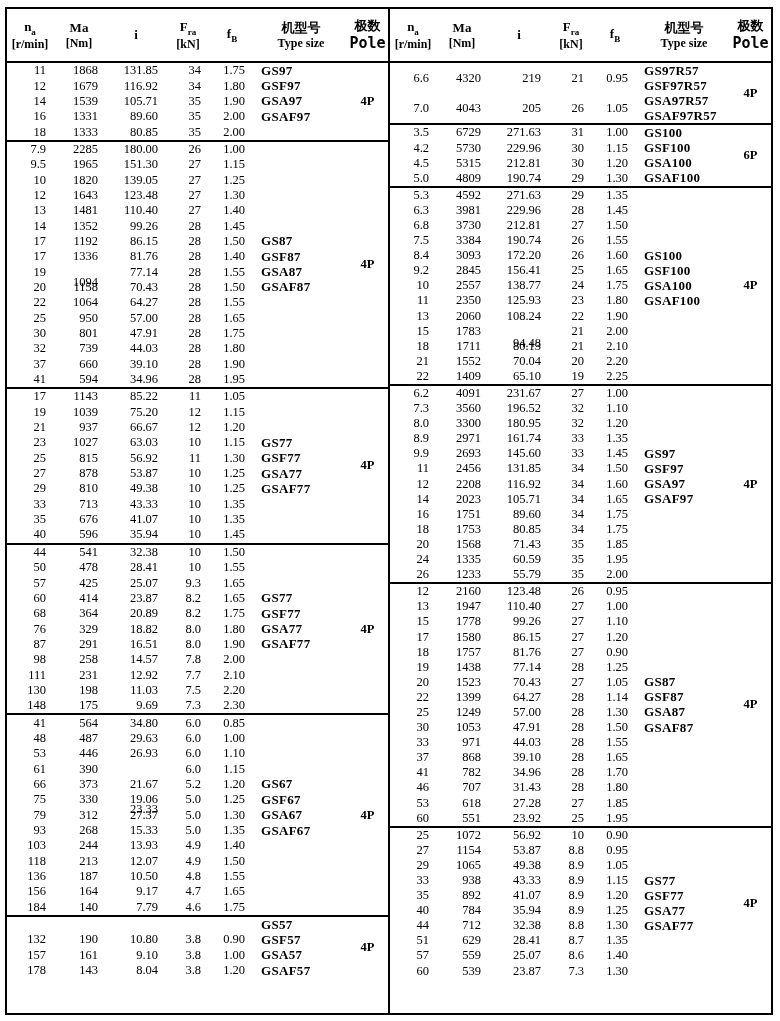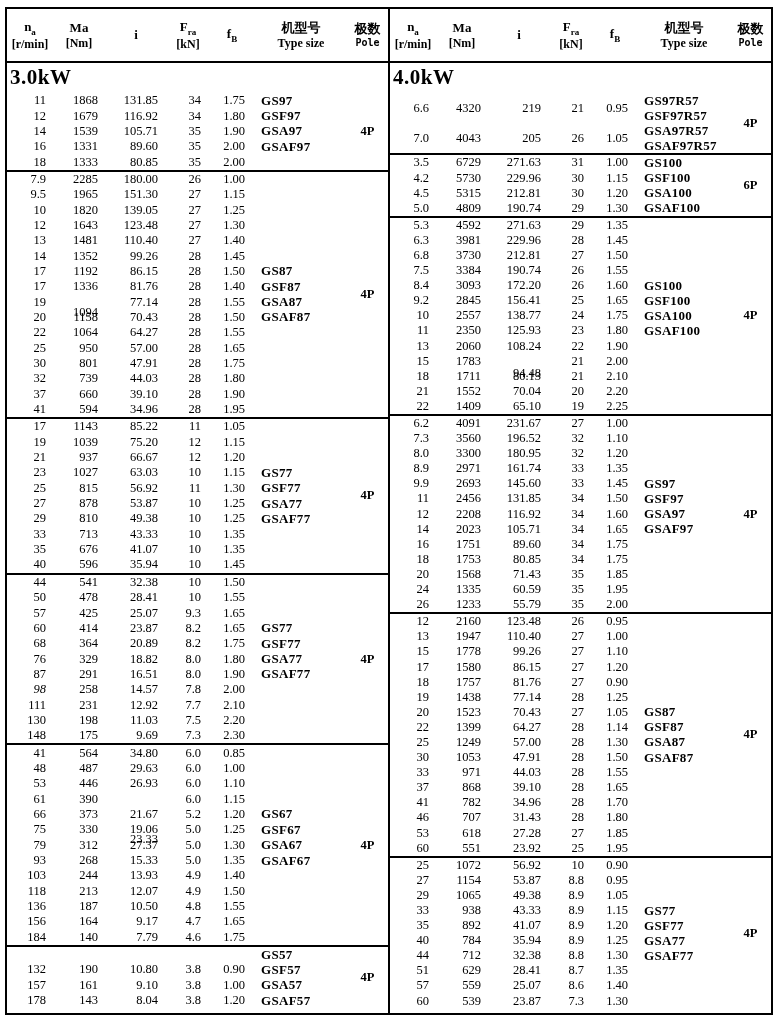--- a/index.html
+++ b/index.html
@@ -9,21 +9,21 @@
     border:2px solid #000;display:flex;background:#fff;}
   .half{width:381px;display:flex;flex-direction:column;overflow:hidden;}
   .vdivider{width:2px;background:#000;}
   .hdr{height:52px;border-bottom:2px solid #000;display:grid;
     grid-template-columns:46px 52px 62px 42px 46px 92px 41px;
     align-items:center;flex:none;}
   .hcell{text-align:center;font-weight:bold;line-height:1.2;}
   .hmain{font-size:13px;}
   .hunit{font-size:12px;}
   .hcell sub{font-size:9px;}
-  .hcell .mono{font-family:"DejaVu Sans Mono",monospace;font-size:10px;}
+  .hcell .mono{font-family:"DejaVu Sans Mono",monospace;font-size:15px;}
   .power{height:30px;flex:none;font-size:21px;font-weight:bold;
     line-height:28px;padding-left:3px;letter-spacing:0.5px;}
   .sections{flex:1;display:flex;flex-direction:column;}
   .section{display:grid;
     grid-template-columns:46px 52px 62px 42px 46px 92px 41px;flex:none;}
   .section + .section{border-top:2px solid #000;}
   .cell{font-size:12.5px;display:flex;align-items:center;
     justify-content:flex-end;padding-right:7px;white-space:nowrap;}
   .cell.c2{padding-right:9px;}
   .cell.c3{padding-right:8px;}
@@ -59,21 +59,20 @@
       </div>
       <div class="hcell">
         <div class="hmain">机型号</div>
         <div class="hunit">Type size</div>
       </div>
       <div class="hcell">
         <div class="hmain">极数</div>
         <div class="hunit mono">Pole</div>
       </div>
     </div>
-    <div class="power">3.0kW</div>
     <div class="sections" id="sections-left">
         <div class="section" style="grid-template-rows: repeat(5, var(--rh));">
           <div class="cell c0" style="grid-area: 1 / 1 / span 1;">11</div>
           <div class="cell c1" style="grid-area: 1 / 2 / span 1;">1868</div>
           <div class="cell c2" style="grid-area: 1 / 3 / span 1;">131.85</div>
           <div class="cell c3" style="grid-area: 1 / 4 / span 1;">34</div>
           <div class="cell c4" style="grid-area: 1 / 5 / span 1;">1.75</div>
           <div class="cell c0" style="grid-area: 2 / 1 / span 1;">12</div>
           <div class="cell c1" style="grid-area: 2 / 2 / span 1;">1679</div>
           <div class="cell c2" style="grid-area: 2 / 3 / span 1;">116.92</div>
@@ -273,21 +272,21 @@
           <div class="cell c0" style="grid-area: 6 / 1 / span 1;">76</div>
           <div class="cell c1" style="grid-area: 6 / 2 / span 1;">329</div>
           <div class="cell c2" style="grid-area: 6 / 3 / span 1;">18.82</div>
           <div class="cell c3" style="grid-area: 6 / 4 / span 1;">8.0</div>
           <div class="cell c4" style="grid-area: 6 / 5 / span 1;">1.80</div>
           <div class="cell c0" style="grid-area: 7 / 1 / span 1;">87</div>
           <div class="cell c1" style="grid-area: 7 / 2 / span 1;">291</div>
           <div class="cell c2" style="grid-area: 7 / 3 / span 1;">16.51</div>
           <div class="cell c3" style="grid-area: 7 / 4 / span 1;">8.0</div>
           <div class="cell c4" style="grid-area: 7 / 5 / span 1;">1.90</div>
-          <div class="cell c0" style="grid-area: 8 / 1 / span 1; font-style: italic;">98</div>
+          <div class="cell c0" style="grid-area: 8 / 1 / span 1;">98</div>
           <div class="cell c1" style="grid-area: 8 / 2 / span 1;">258</div>
           <div class="cell c2" style="grid-area: 8 / 3 / span 1;">14.57</div>
           <div class="cell c3" style="grid-area: 8 / 4 / span 1;">7.8</div>
           <div class="cell c4" style="grid-area: 8 / 5 / span 1;">2.00</div>
           <div class="cell c0" style="grid-area: 9 / 1 / span 1;">111</div>
           <div class="cell c1" style="grid-area: 9 / 2 / span 1;">231</div>
           <div class="cell c2" style="grid-area: 9 / 3 / span 1;">12.92</div>
           <div class="cell c3" style="grid-area: 9 / 4 / span 1;">7.7</div>
           <div class="cell c4" style="grid-area: 9 / 5 / span 1;">2.10</div>
           <div class="cell c0" style="grid-area: 10 / 1 / span 1;">130</div>
@@ -427,21 +426,20 @@
       </div>
       <div class="hcell">
         <div class="hmain">机型号</div>
         <div class="hunit">Type size</div>
       </div>
       <div class="hcell">
         <div class="hmain">极数</div>
         <div class="hunit mono">Pole</div>
       </div>
     </div>
-    <div class="power">4.0kW</div>
     <div class="sections" id="sections-right">
         <div class="section" style="grid-template-rows: repeat(4, var(--rh));">
           <div class="cell c0" style="grid-area: 1 / 1 / span 2;">6.6</div>
           <div class="cell c1" style="grid-area: 1 / 2 / span 2;">4320</div>
           <div class="cell c2" style="grid-area: 1 / 3 / span 2;">219</div>
           <div class="cell c3" style="grid-area: 1 / 4 / span 2;">21</div>
           <div class="cell c4" style="grid-area: 1 / 5 / span 2;">0.95</div>
           <div class="cell c0" style="grid-area: 3 / 1 / span 2;">7.0</div>
           <div class="cell c1" style="grid-area: 3 / 2 / span 2;">4043</div>
           <div class="cell c2" style="grid-area: 3 / 3 / span 2;">205</div>

